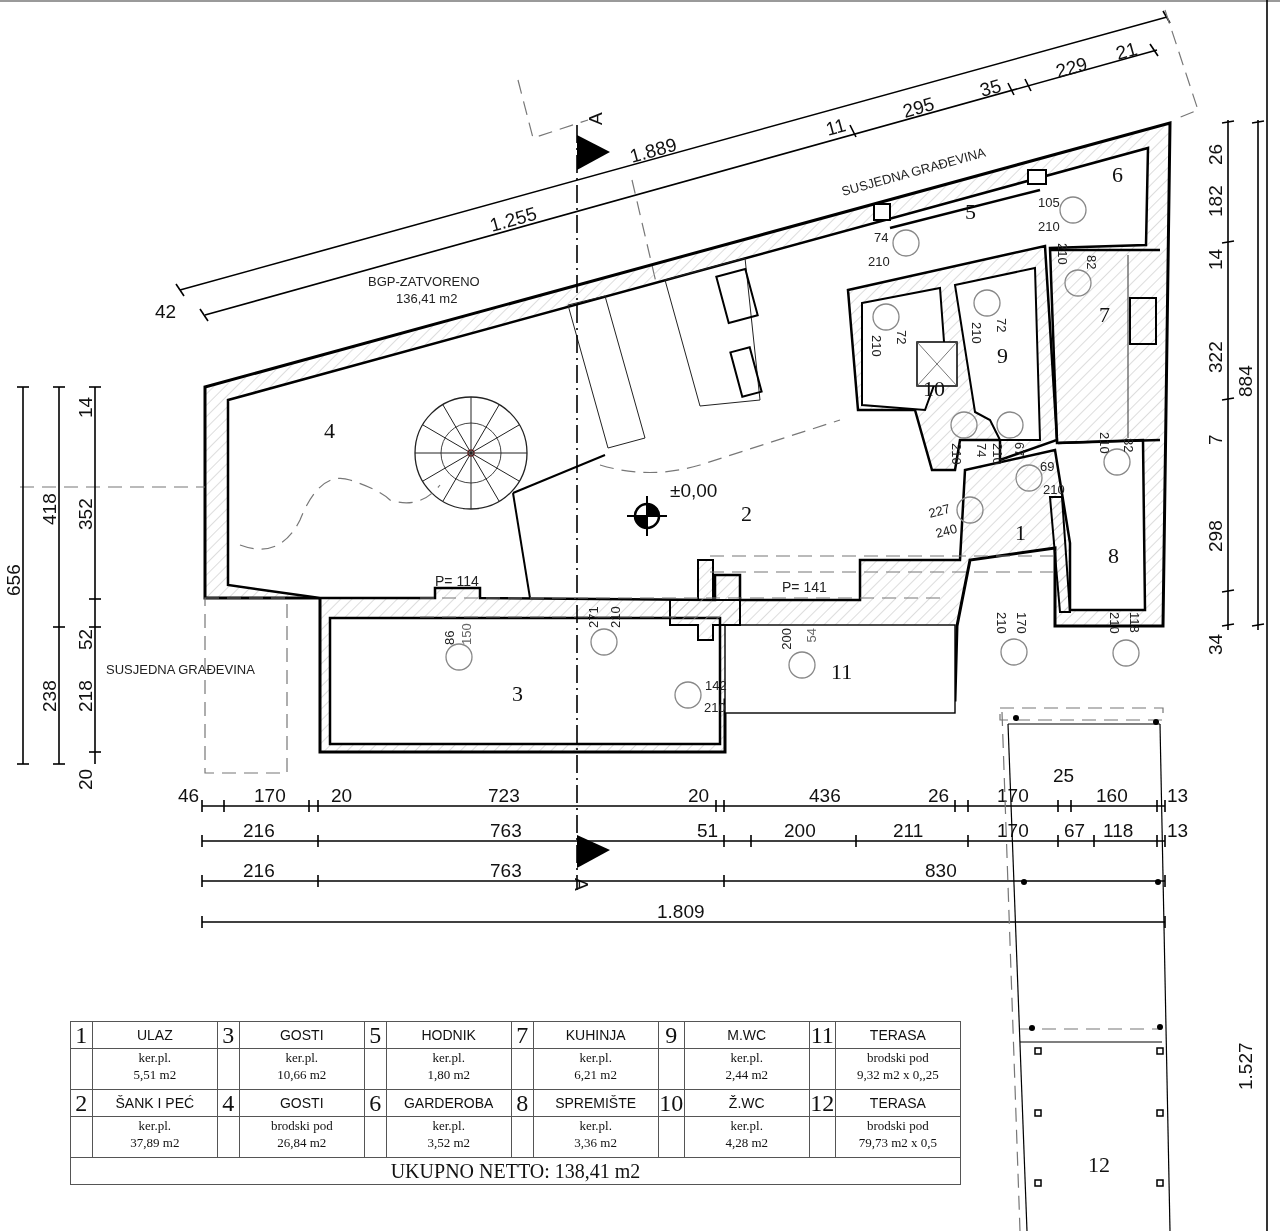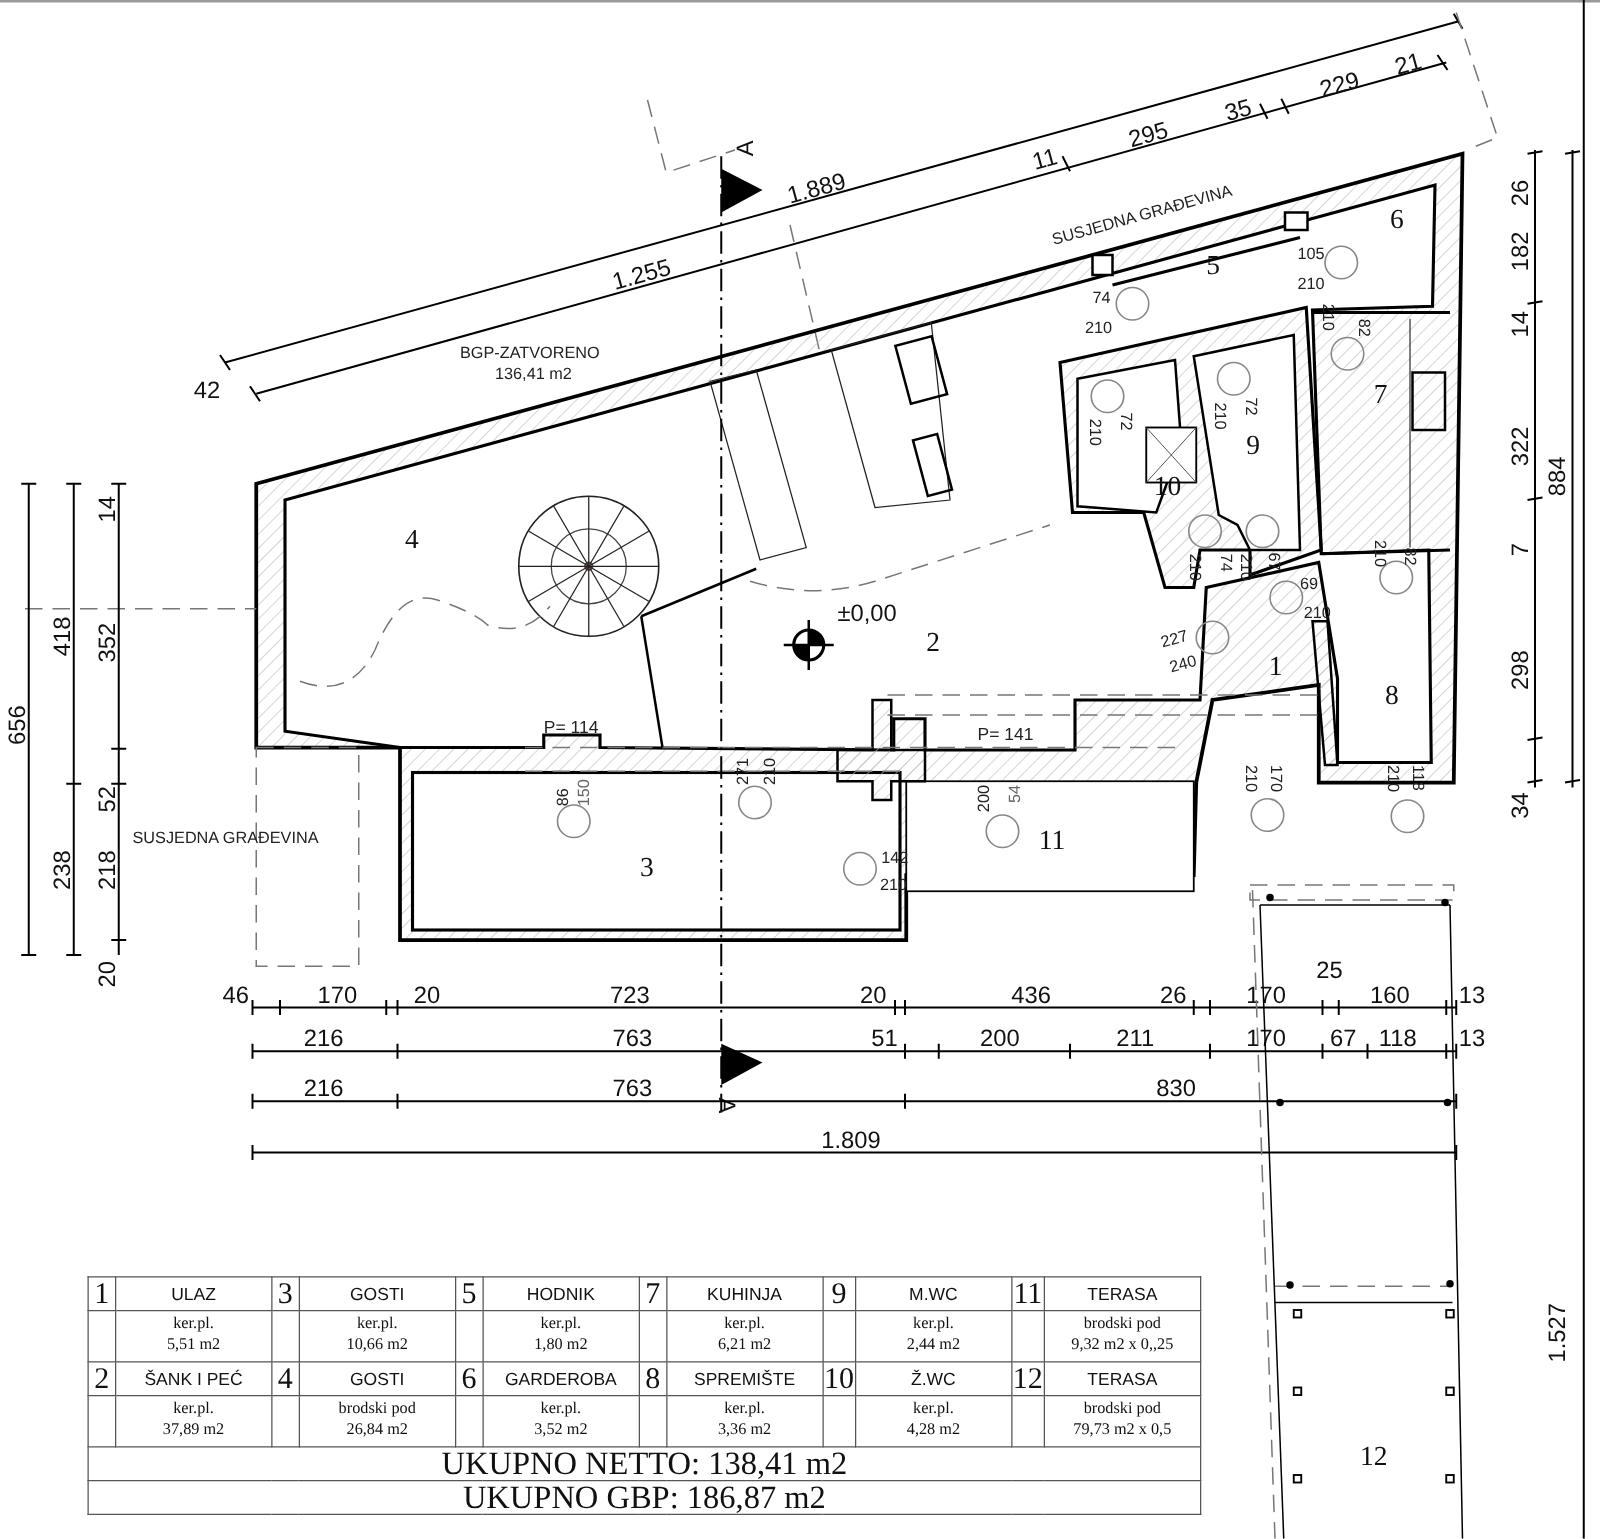--- a/index.html
+++ b/index.html
@@ -17,21 +17,21 @@
   .axis { fill: none; stroke: #000; stroke-width: 1.6; stroke-dasharray: 18 5 2 5; }
   .dline { stroke: #000; stroke-width: 1.6; }
   .door { fill: none; stroke: #888; stroke-width: 1.3; }
 
   
   .legend { position: absolute; left: 70px; top: 1021px; width: 891px; border-collapse: collapse; }
   .legend td { border: 1px solid #555; padding: 0; text-align: center; vertical-align: top; font-family: "Liberation Sans", sans-serif; color: #111; }
   .legend td.num { width: 20px; font-family: "Liberation Serif", serif; font-size: 24px; line-height: 26px; vertical-align: middle; }
   .legend td.name { width: 120px; font-size: 14px; height: 26px; vertical-align: middle; text-align: center; }
   .legend td.val { font-size: 13px; line-height: 17px; height: 40px; font-family: Liberation Serif, serif; }
-  .legend td.total { font-family: "Liberation Serif", serif; font-size: 26px; height: 26px; line-height: 26px; vertical-align: middle; }
+  .legend td.total { font-family: "Liberation Serif", serif; font-size: 20px; height: 26px; line-height: 26px; vertical-align: middle; }
 </style>
 </head>
 <body>
 
 <div class="topbar"></div>
 
 <svg class="plan" width="1280" height="1231" viewBox="0 0 1280 1231">
   <defs>
     <pattern id="hatch" patternUnits="userSpaceOnUse" width="8" height="8" patternTransform="rotate(45)">
       <line x1="0" y1="0" x2="0" y2="8" stroke="#bbb" stroke-width="1"></line>
@@ -446,17 +446,14 @@
         </td>
       <td></td>
         <td class="val">
           <div>brodski pod</div>
           <div>79,73 m2  x 0,5</div>
         </td>
     </tr>
     <tr>
       <td class="total" colspan="12">UKUPNO NETTO: 138,41 m2</td>
     </tr>
-    <tr>
-      <td class="total" colspan="12">UKUPNO GBP: 186,87 m2</td>
-    </tr>
   </tbody>
 </table>
 
 </body></html>

